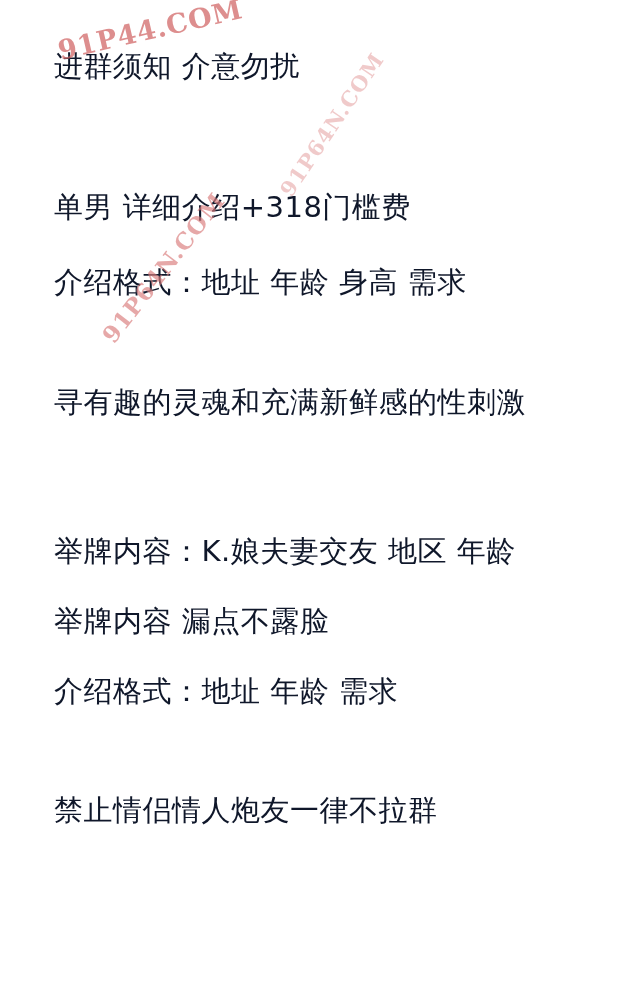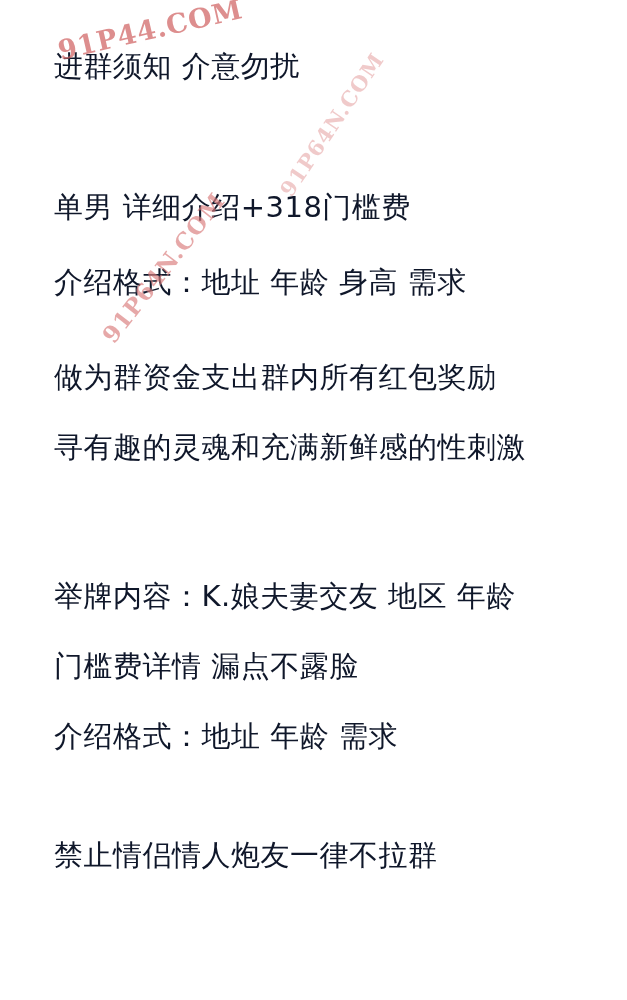--- a/index.html
+++ b/index.html
@@ -85,32 +85,31 @@
   <div class="line">进群须知 介意勿扰</div>
 
   <div class="gap-xl"></div>
 
   <div class="block">
     <div class="line">单男 详细介绍+318门槛费</div>
     <div class="gap-row-m"></div>
     <div class="line">介绍格式：地址 年龄 身高 需求</div>
     <div class="gap-row"></div>
     <div class="gap-row"></div>
-    <div class="line">做为群资金支出群内所有红包奖励</div>
     <div class="gap-row"></div>
     <div class="line">寻有趣的灵魂和充满新鲜感的性刺激</div>
   </div>
 
   <div class="gap-l"></div>
 
   <div class="block">
     <div class="gap-row-m"></div>
     <div class="line">举牌内容：K.娘夫妻交友 地区 年龄</div>
     <div class="gap-row"></div>
-    <div class="line">门槛费详情 漏点不露脸</div>
+    <div class="line">举牌内容 漏点不露脸</div>
     <div class="gap-row"></div>
     <div class="line">介绍格式：地址 年龄 需求</div>
     <div class="gap-row-s"></div>
     <div class="gap-row"></div>
     <div class="gap-row"></div>
     <div class="line">禁止情侣情人炮友一律不拉群</div>
   </div>
 
 </div>
 

